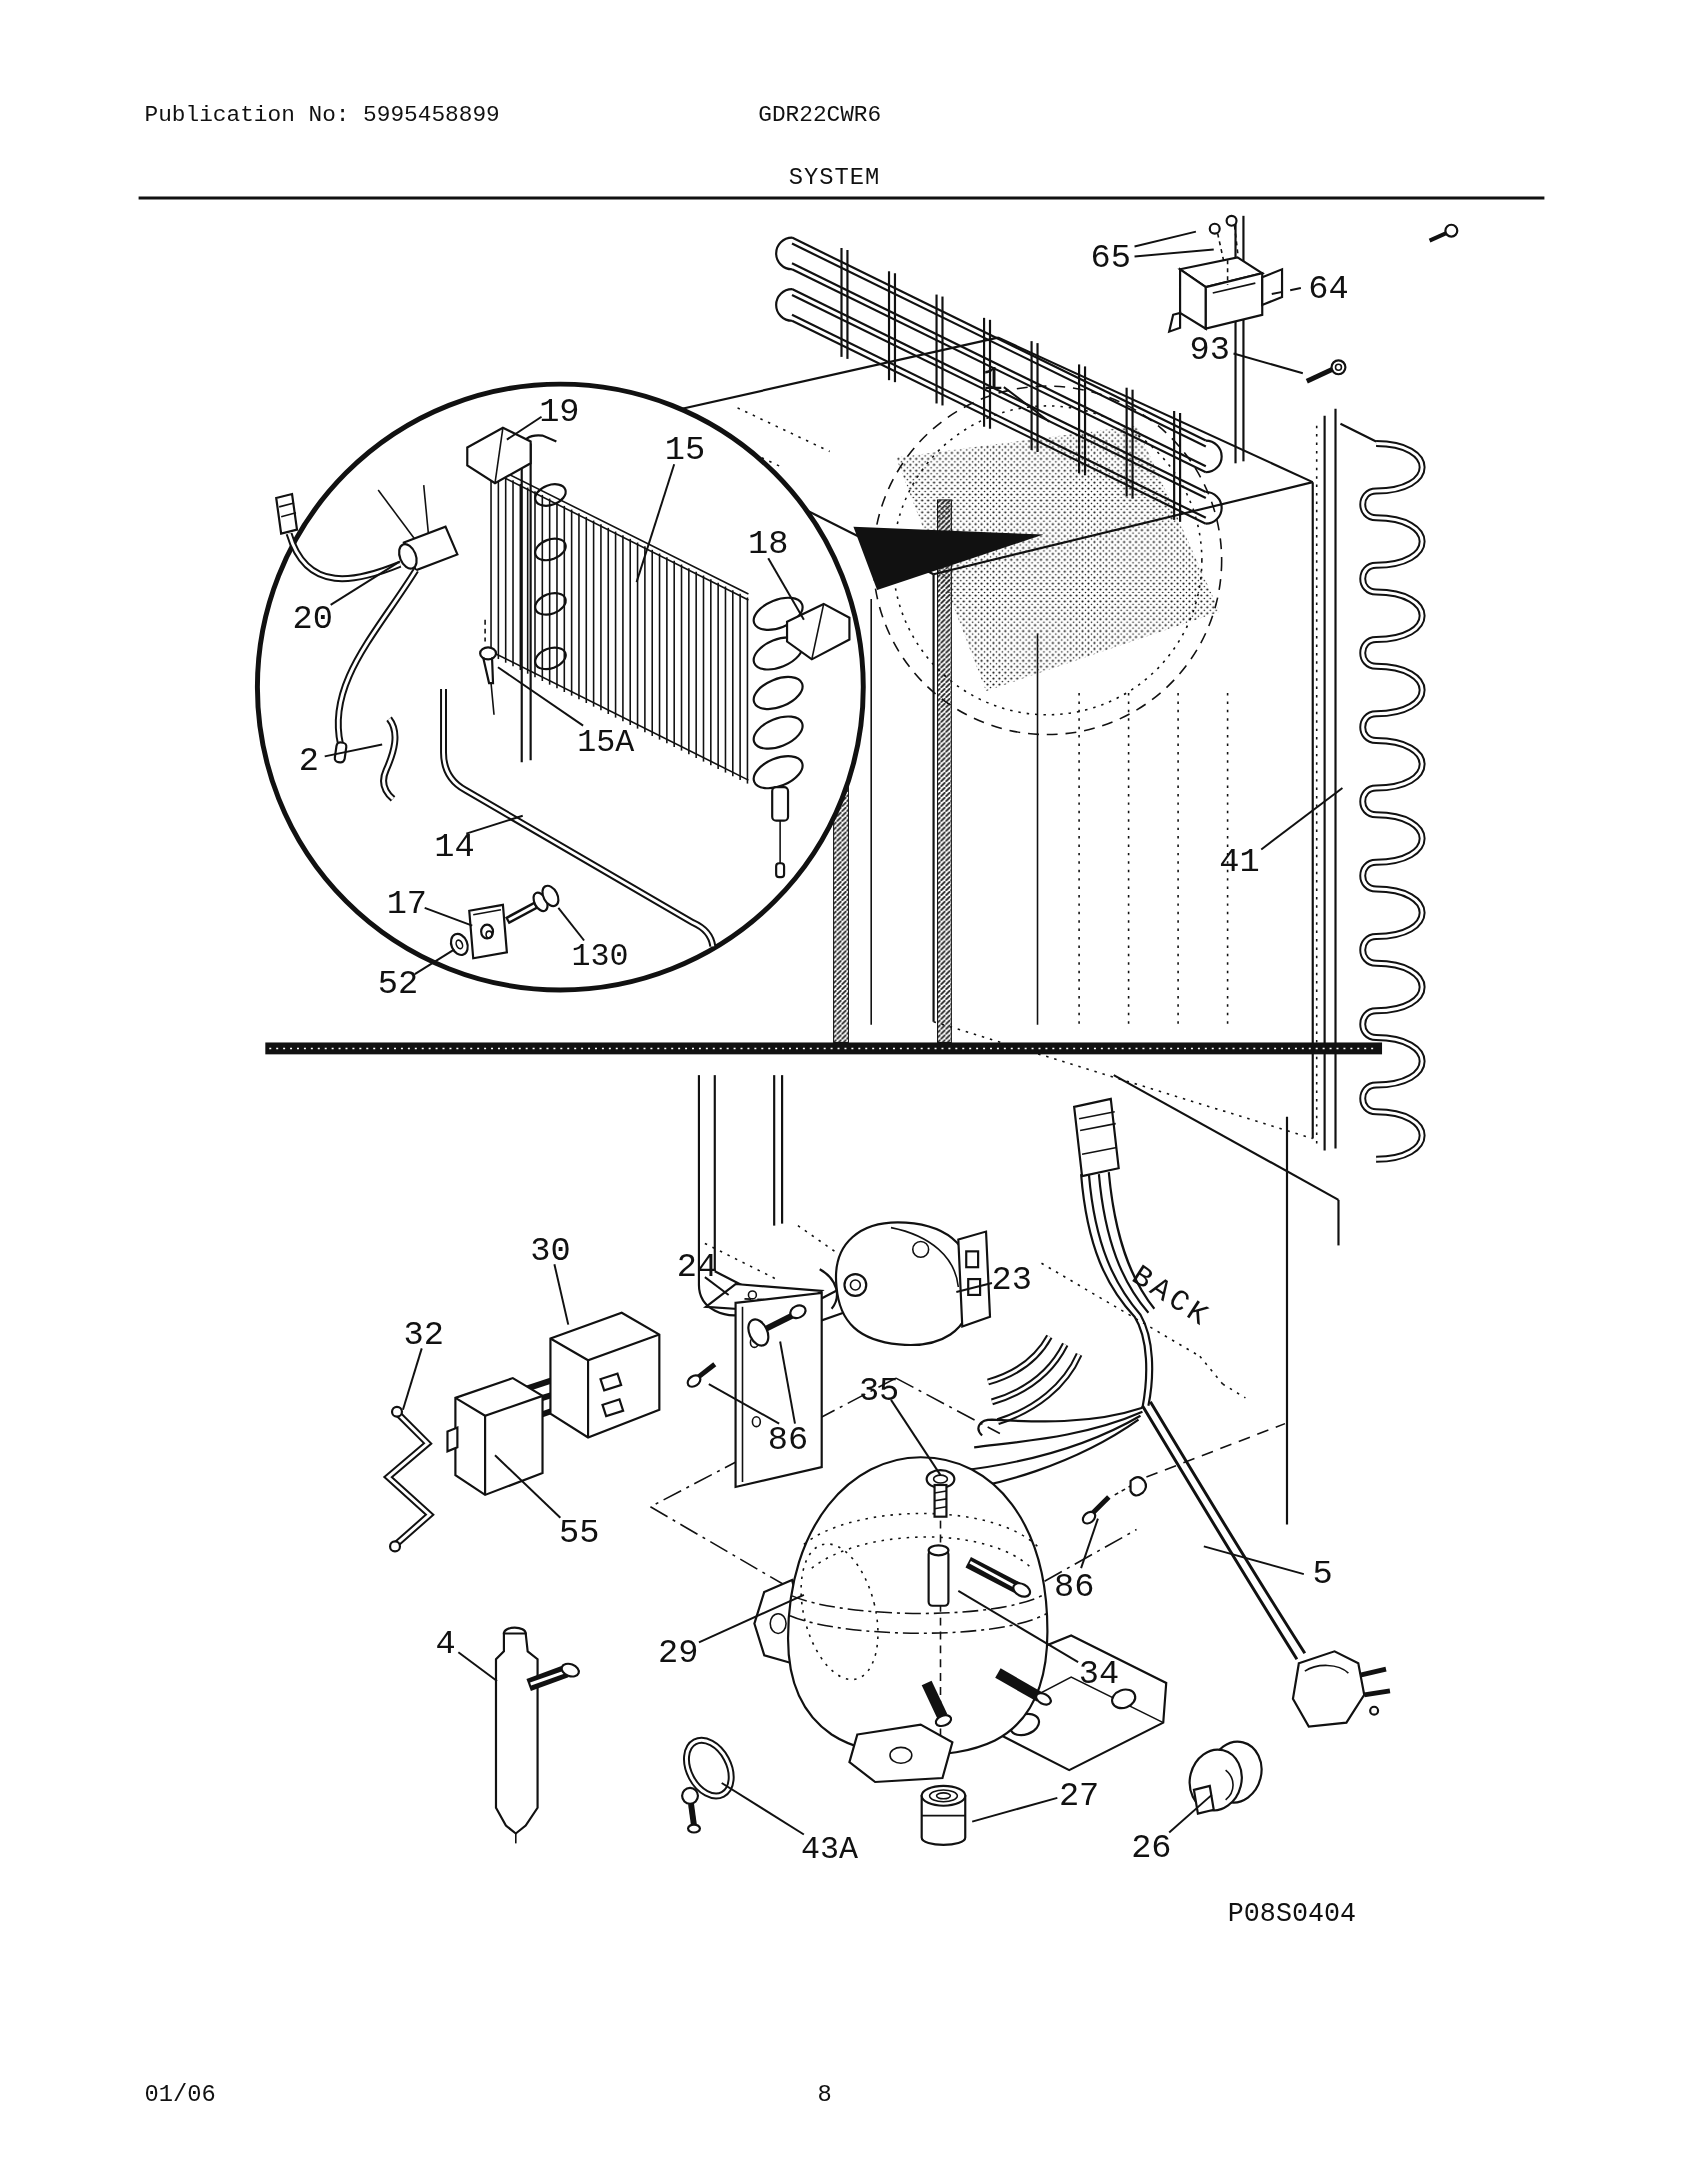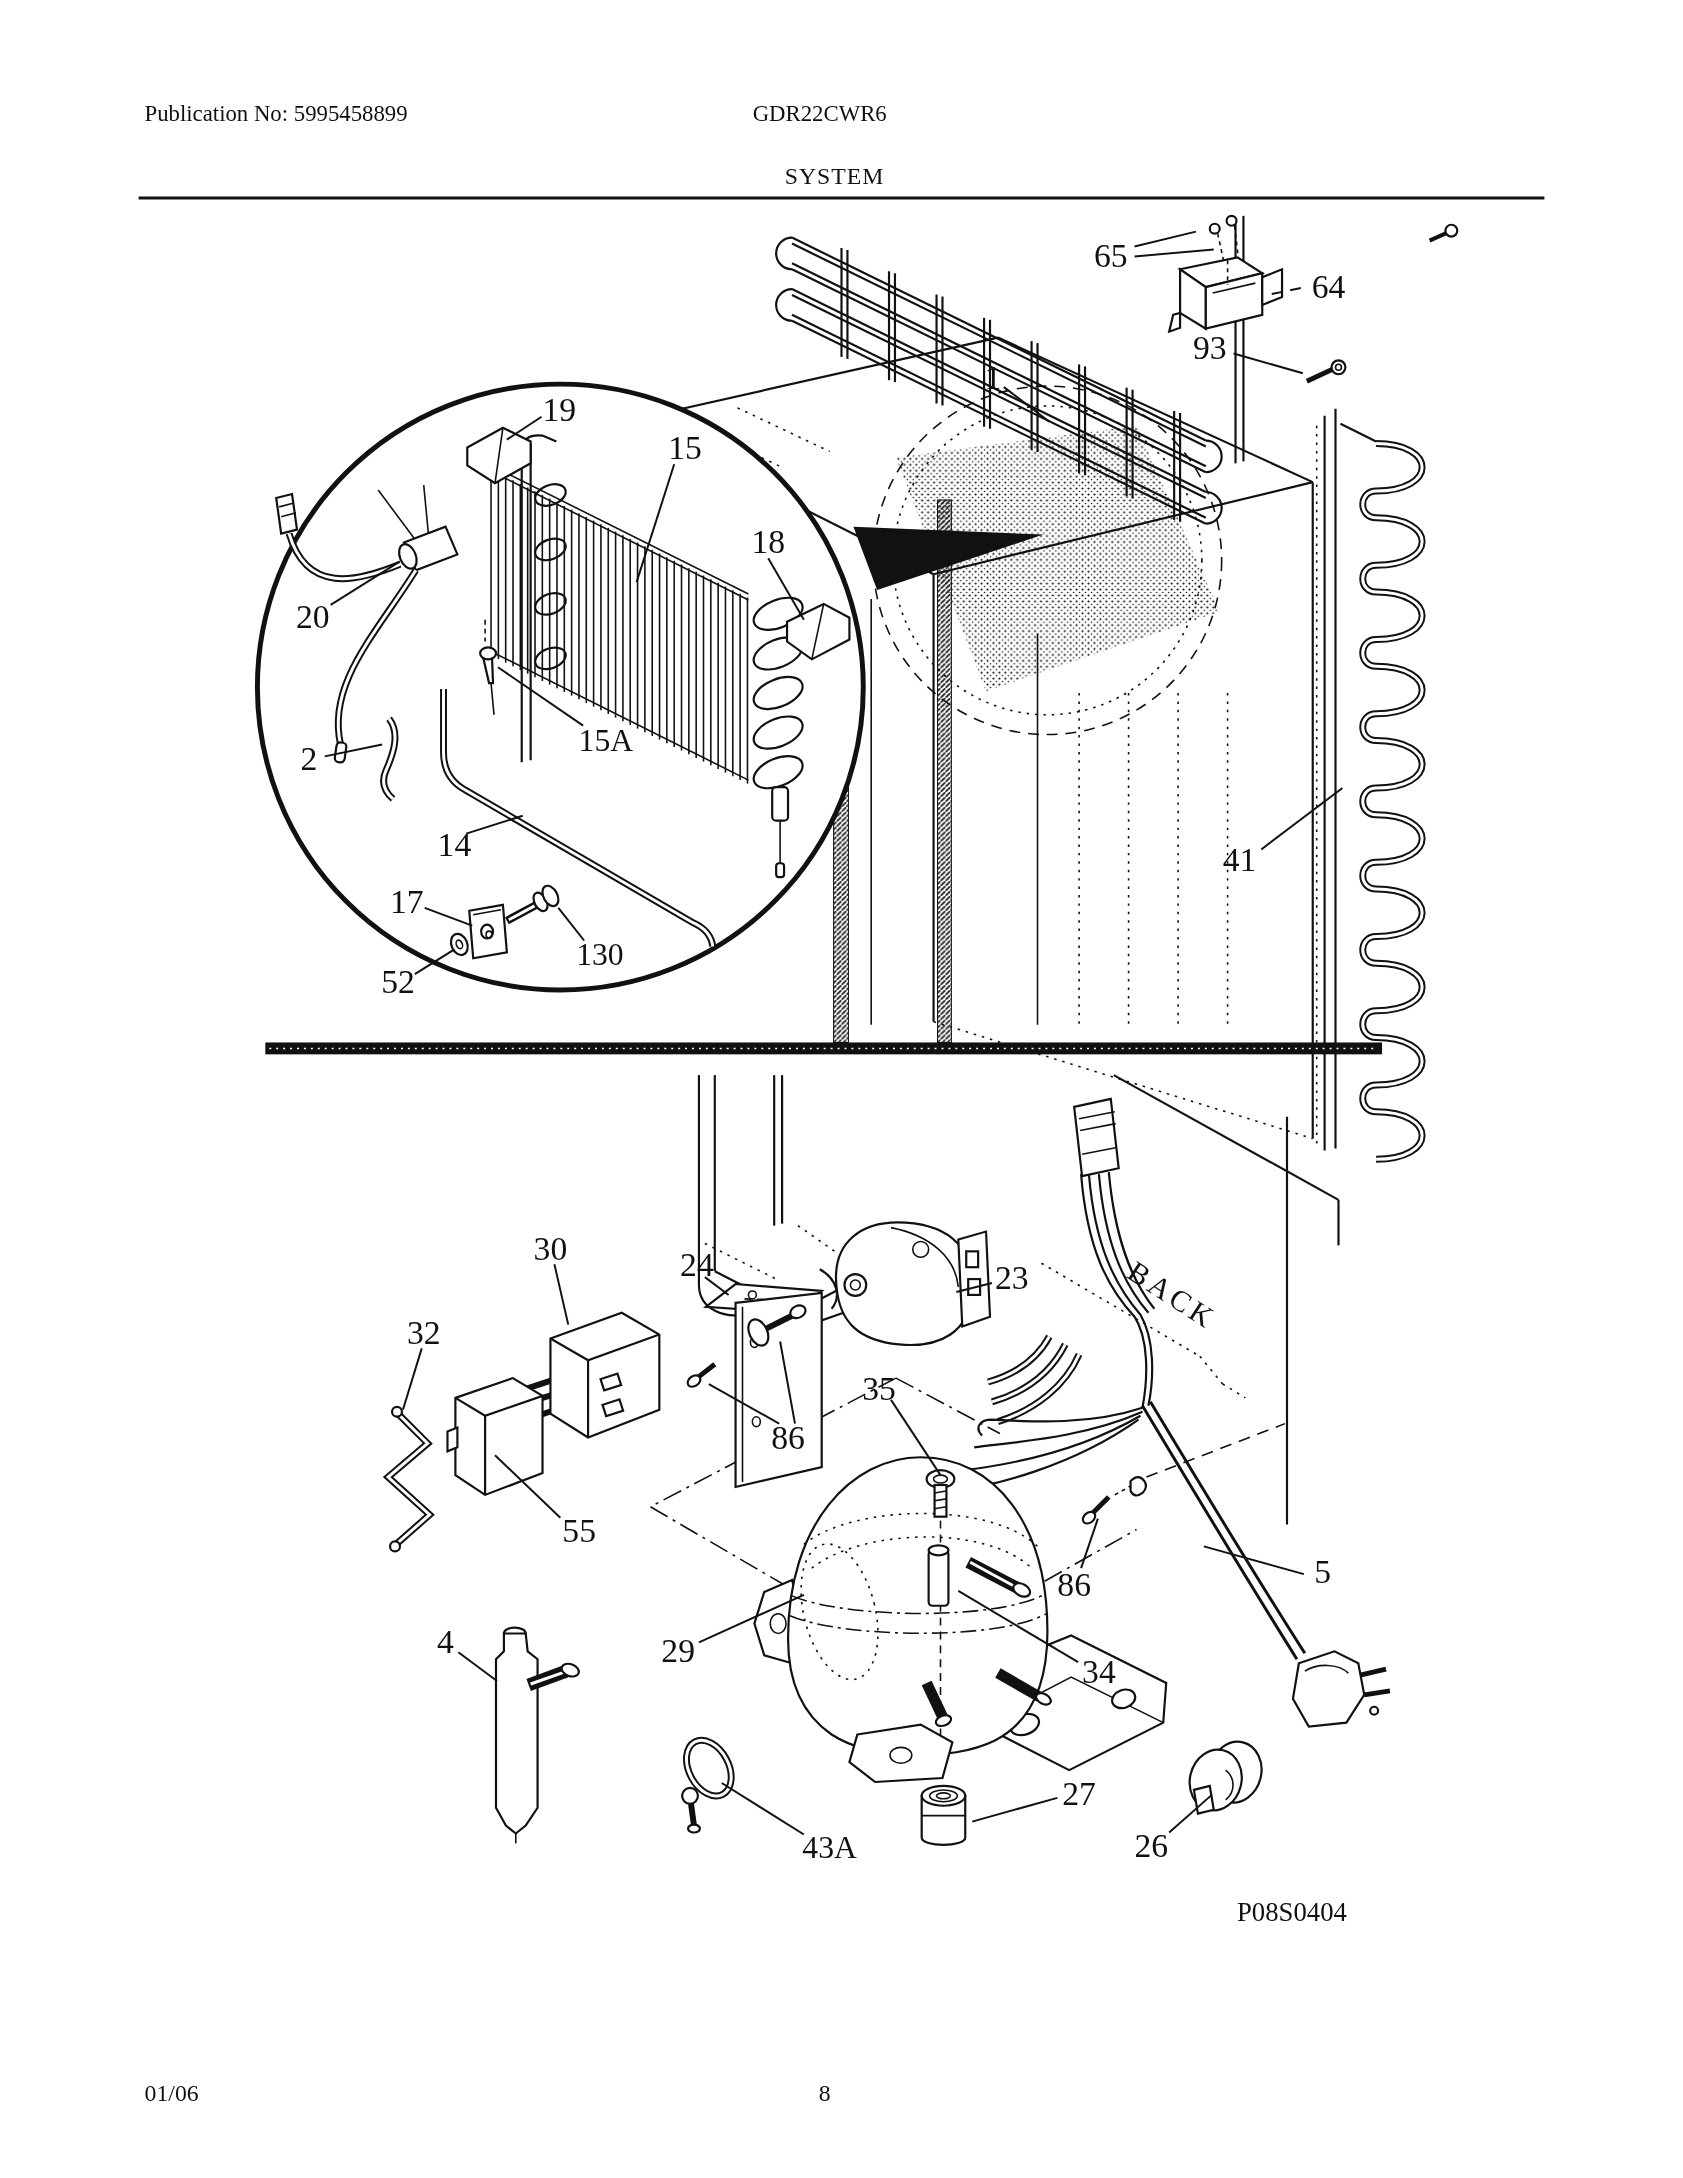--- a/index.html
+++ b/index.html
@@ -1,17 +1,17 @@
 <!DOCTYPE html>
 <html><head>
 <meta charset="utf-8">
 <style>
   html,body{margin:0;padding:0;background:#e8e8e8;}
   #page{width:1683px;height:2178px;background:#ffffff;position:relative;margin:0 auto;
-        font-family:Liberation Serif, serif;}
+        font-family:Liberation Mono, monospace;}
   svg{display:block;}
   text{fill:#111;}
   .hdr{font-size:23px;}
   .ttl{font-size:24px;letter-spacing:1px;}
   .callout{font-size:34px;}
   .callout.small{font-size:32px;}
   .code{font-size:27px;}
   .backlbl{font-size:30px;letter-spacing:4px;}
   .ftr{font-size:24px;}
   .ln{stroke:#111;fill:none;}

